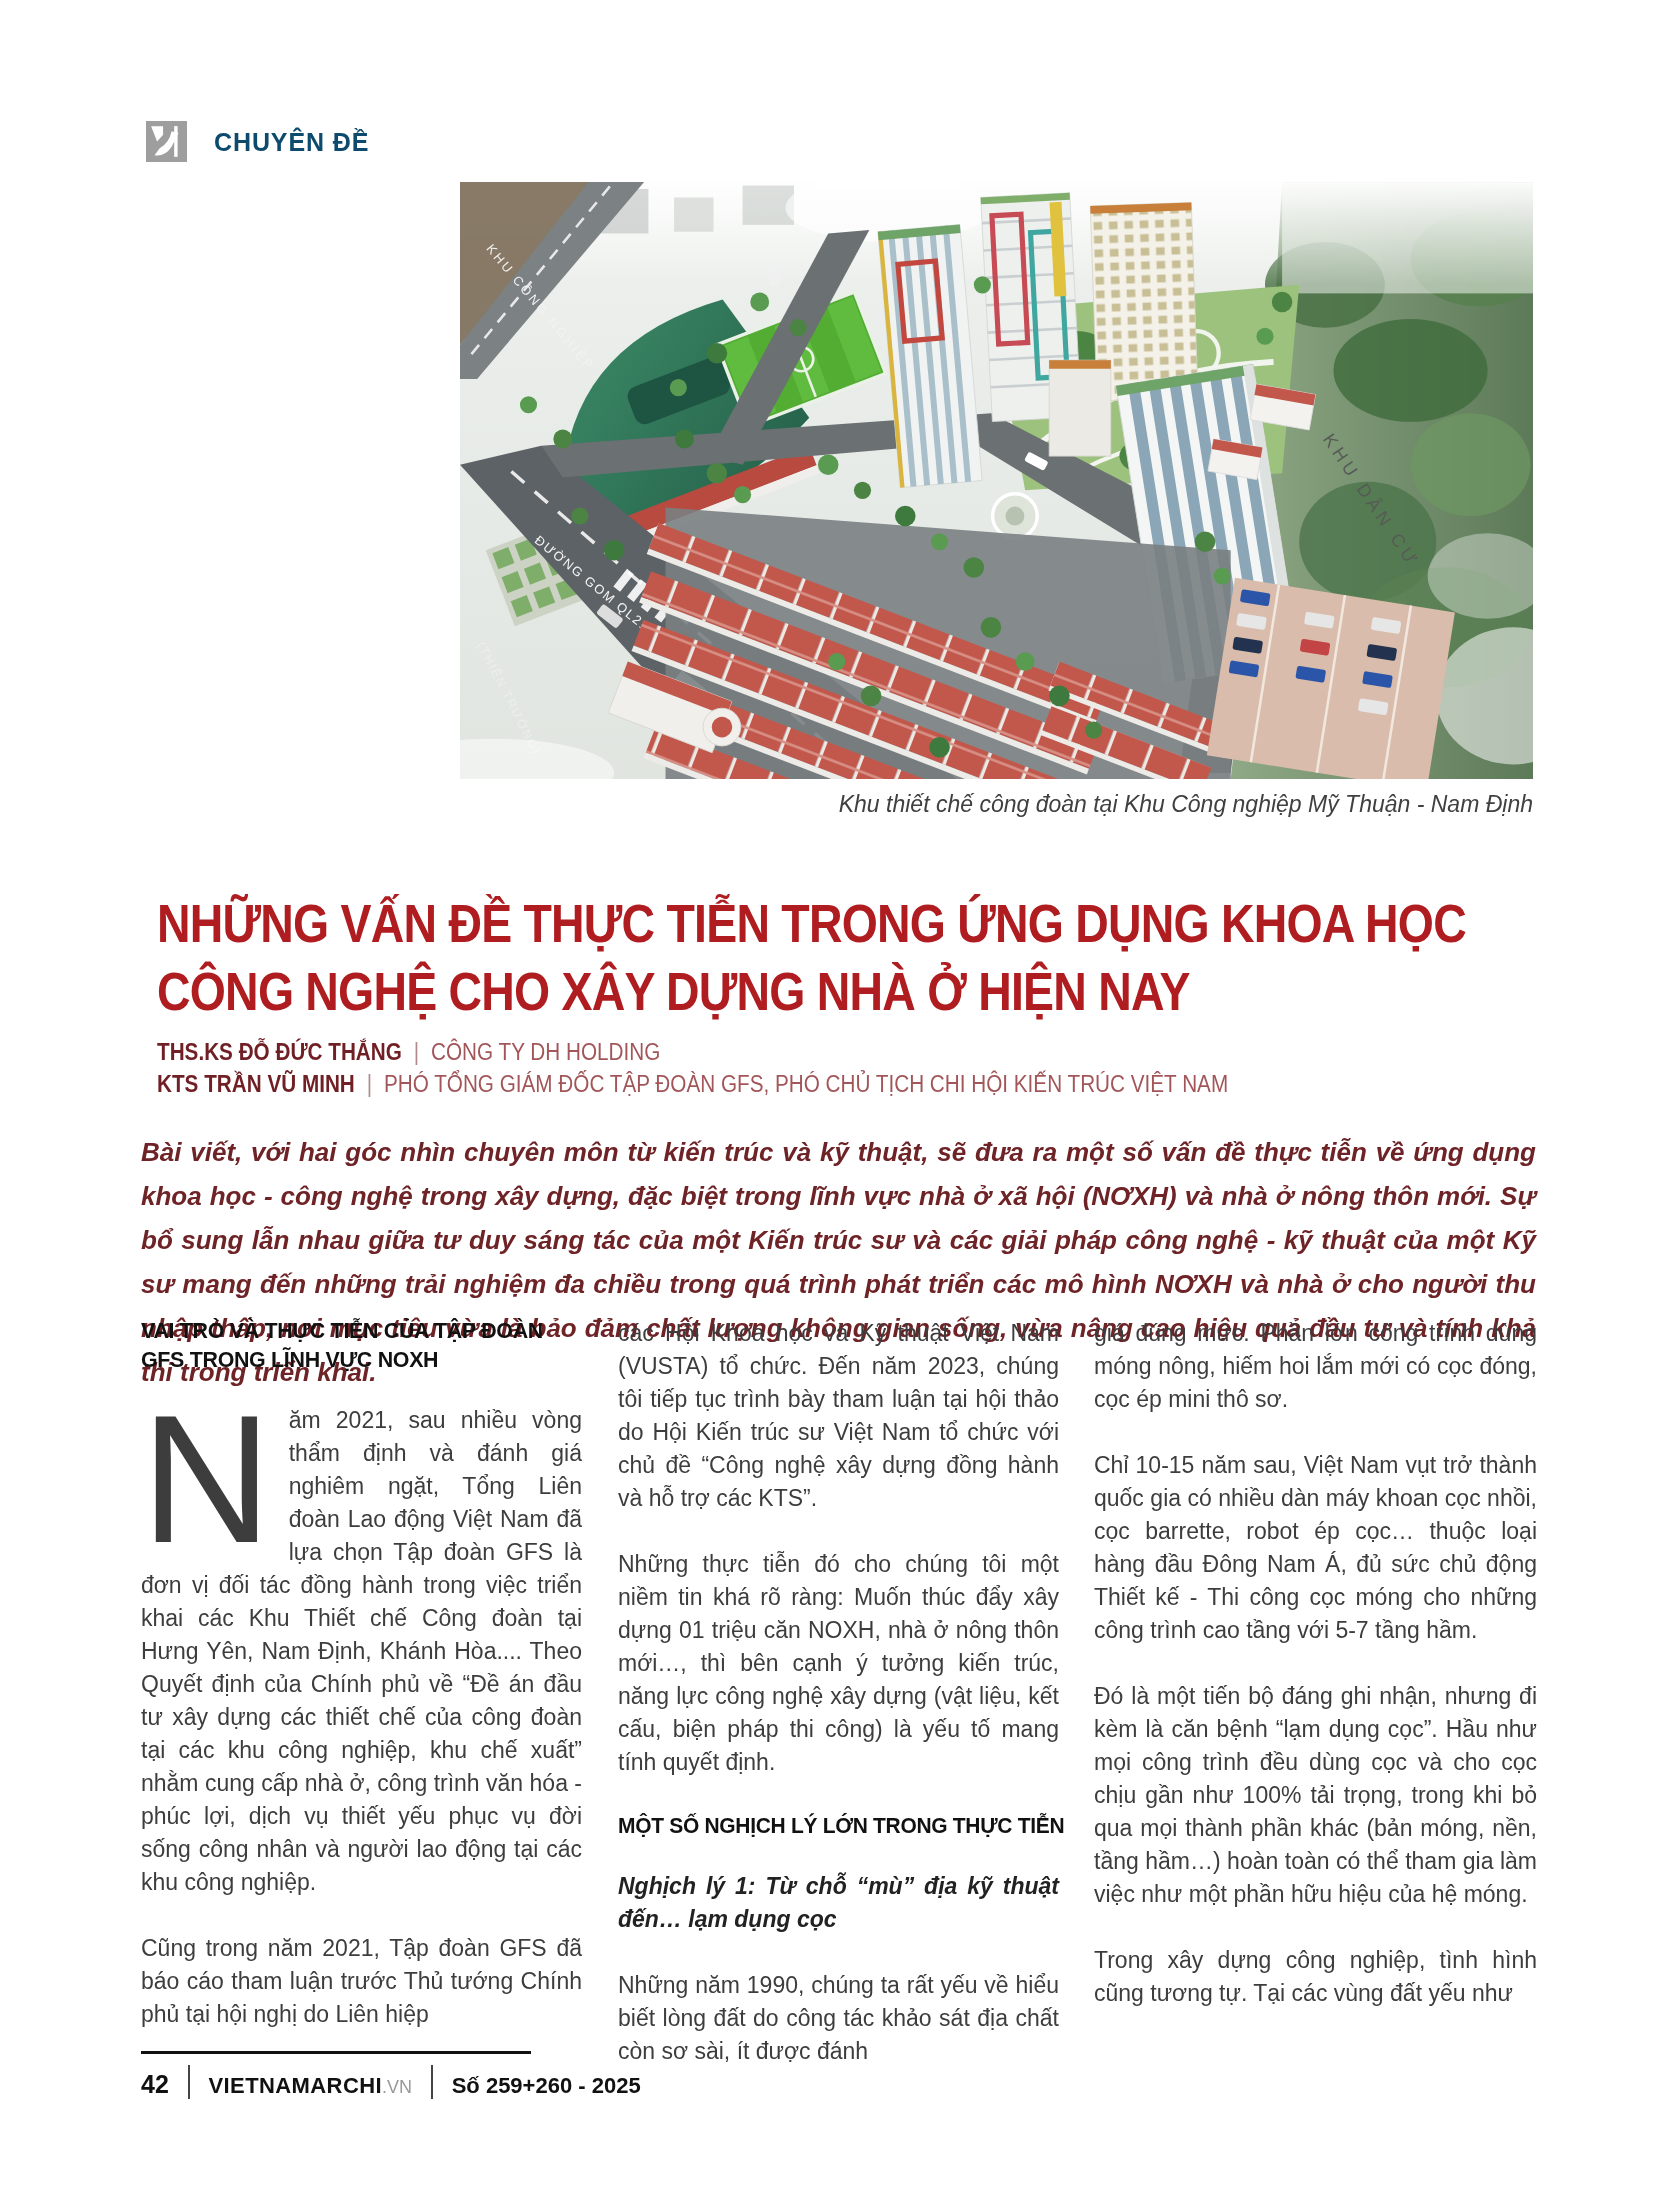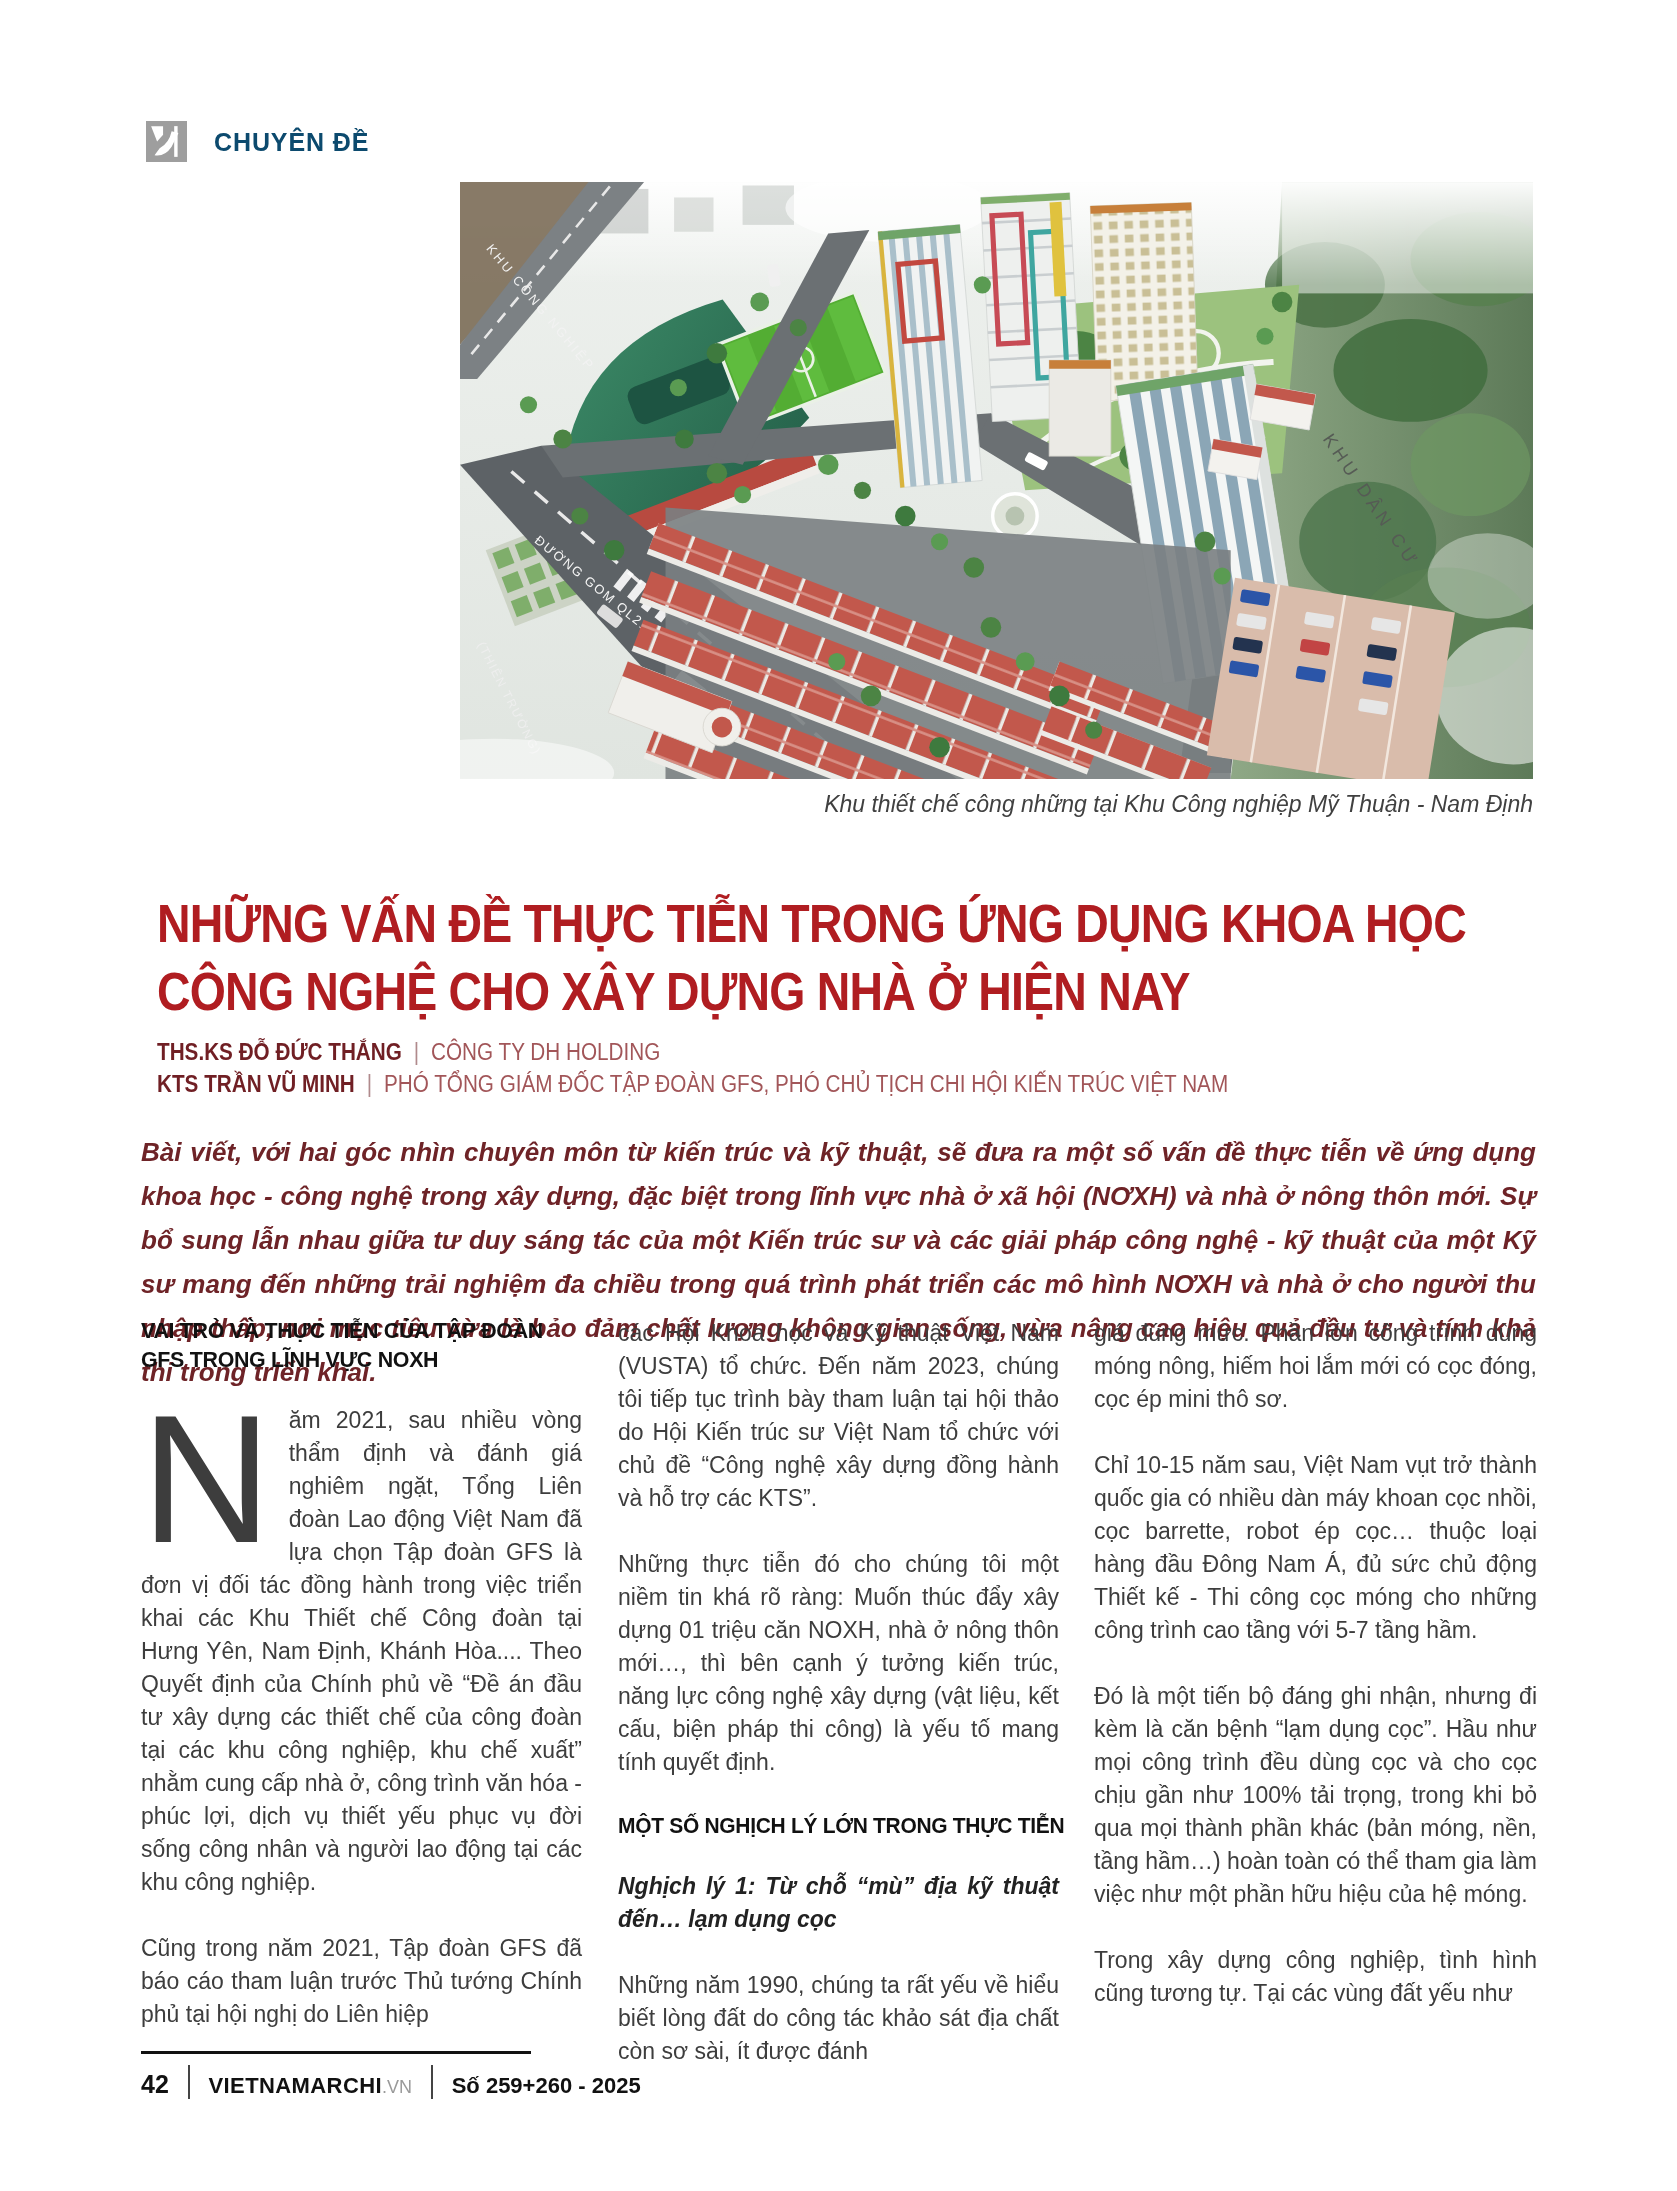--- a/index.html
+++ b/index.html
@@ -371,21 +371,21 @@
         <circle cx="560" cy="660" r="12" fill="#3e7a3e"></circle>
           <circle cx="610" cy="120" r="10" fill="#5a9b52"></circle>
         <circle cx="960" cy="140" r="12" fill="#4c8444"></circle>
           <circle cx="940" cy="180" r="10" fill="#5a9b52"></circle>
       </g>
 
       <ellipse cx="40" cy="690" rx="140" ry="40" fill="#ffffff" opacity="0.5"></ellipse>
     </svg>
   </div>
 
-  <div class="abs caption">Khu thiết chế công những tại Khu Công nghiệp Mỹ Thuận - Nam Định</div>
+  <div class="abs caption">Khu thiết chế công đoàn tại Khu Công nghiệp Mỹ Thuận - Nam Định</div>
 
   <div class="abs title">
     <span class="tline">NHỮNG VẤN ĐỀ THỰC TIỄN TRONG ỨNG DỤNG KHOA HỌC</span>
     <span class="tline">CÔNG NGHỆ CHO XÂY DỰNG NHÀ Ở HIỆN NAY</span>
   </div>
 
   <div class="abs authors">
     <span class="author-line">
       <span class="author-name">THS.KS ĐỖ ĐỨC THẮNG</span>
       <span class="author-sep">|</span>

